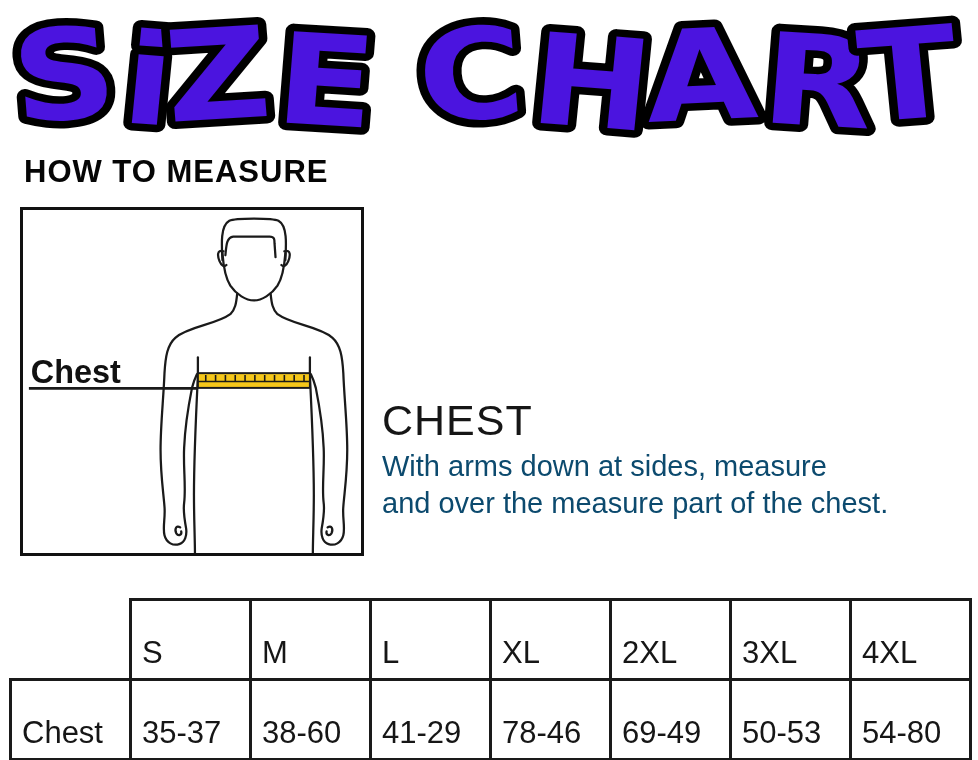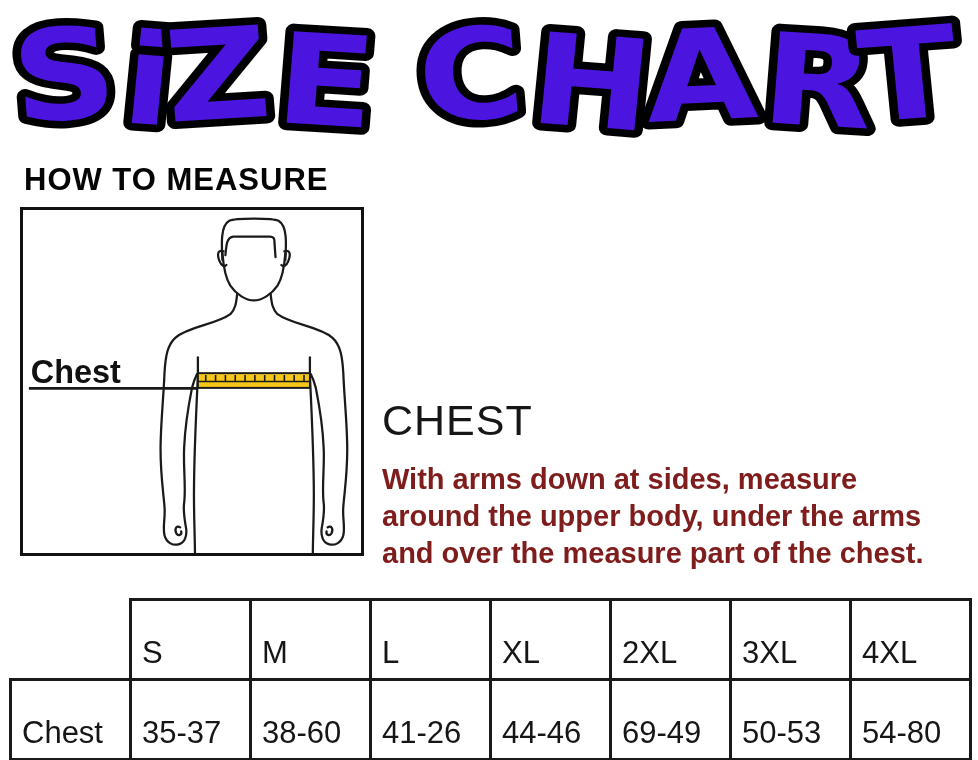--- a/index.html
+++ b/index.html
@@ -16,38 +16,38 @@
   }
   
   .title-wrap{position:absolute;left:0;top:0;width:978px;height:152px;}
   .title-text{
     font-family:"DejaVu Sans",sans-serif;font-weight:bold;font-size:126px;
     fill:var(--title-fill);stroke:var(--outline);stroke-width:15;
     stroke-linejoin:round;paint-order:stroke fill;
   }
   
   .htm-heading{
-    position:absolute;left:24px;top:162px;
+    position:absolute;left:24px;top:154px;
     font-size:31px;font-weight:bold;letter-spacing:1px;color:#050505;
   }
   
   .diagram{
     position:absolute;left:20px;top:207px;width:344px;height:349px;
     border:3px solid #111;background:#fff;
   }
   .figure-stroke{fill:none;stroke:#1a1a1a;stroke-width:2.3;stroke-linecap:round;stroke-linejoin:round;}
   .tape-rect{fill:var(--tape-yellow);stroke:#1a1a1a;stroke-width:2;}
   .tape-line{stroke:#1a1a1a;stroke-width:1.4;}
   .tape-ticks{stroke:#1a1a1a;stroke-width:1.6;fill:none;}
   .pointer-line{stroke:#1a1a1a;stroke-width:2.6;}
   .chest-label{font-family:"Liberation Sans","DejaVu Sans",sans-serif;font-weight:bold;font-size:33px;fill:#111;}
   
   .right-col{position:absolute;left:382px;top:396px;width:592px;}
   .chest-heading{font-size:43px;font-weight:normal;letter-spacing:1px;color:#161616;}
-  .instructions{margin-top:16px;font-size:29px;line-height:37px;color:#7f1d1d;font-weight:bold;}
+  .instructions{margin-top:3px;font-size:29px;line-height:37px;color:#0c4a6e;}
   .instructions .line{display:block;white-space:nowrap;}
   
   .size-table{
     position:absolute;left:9px;top:598px;border-collapse:collapse;
     font-size:31px;font-weight:normal;color:#161616;
   }
   .size-table th,.size-table td{
     border:3px solid #1a1a1a;width:120px;height:80px;
     vertical-align:bottom;text-align:left;padding:0 0 7px 10px;
     font-weight:normal;
@@ -97,21 +97,20 @@
   </g>
 
   <line class="pointer-line" x1="6" y1="181.5" x2="178" y2="181.5"></line>
   <text class="chest-label" x="8" y="176">Chest</text>
 </svg>
 
 <div class="right-col">
   <h3 class="chest-heading">CHEST</h3>
   <p class="instructions">
     <span class="line">With arms down at sides, measure</span>
-    <span class="line">around the upper body, under the arms</span>
     <span class="line">and over the measure part of the chest.</span>
   </p>
 </div>
 
 <table class="size-table">
   <thead>
     <tr>
       <th class="blank"></th>
       <th>S</th>
       <th>M</th>
@@ -120,20 +119,20 @@
       <th>2XL</th>
       <th>3XL</th>
       <th>4XL</th>
     </tr>
   </thead>
   <tbody>
     <tr>
       <th>Chest</th>
       <td>35-37</td>
       <td>38-60</td>
-      <td>41-26</td>
-      <td>44-46</td>
+      <td>41-29</td>
+      <td>78-46</td>
       <td>69-49</td>
       <td>50-53</td>
       <td>54-80</td>
     </tr>
   </tbody>
 </table>
 
 </body></html>

